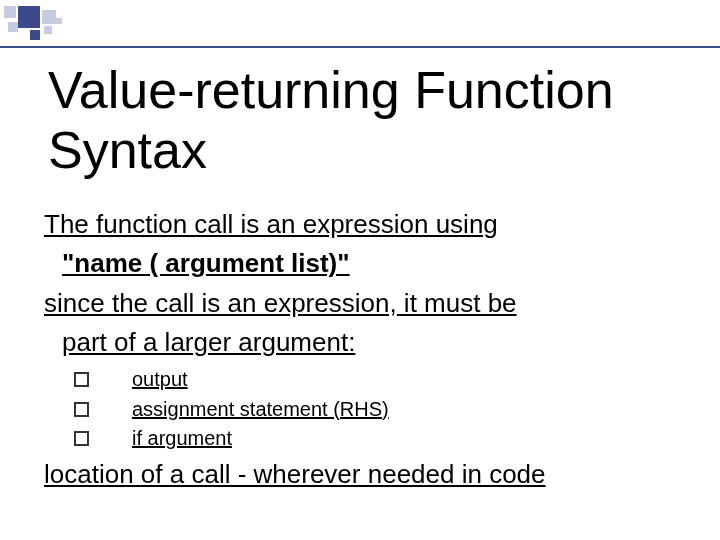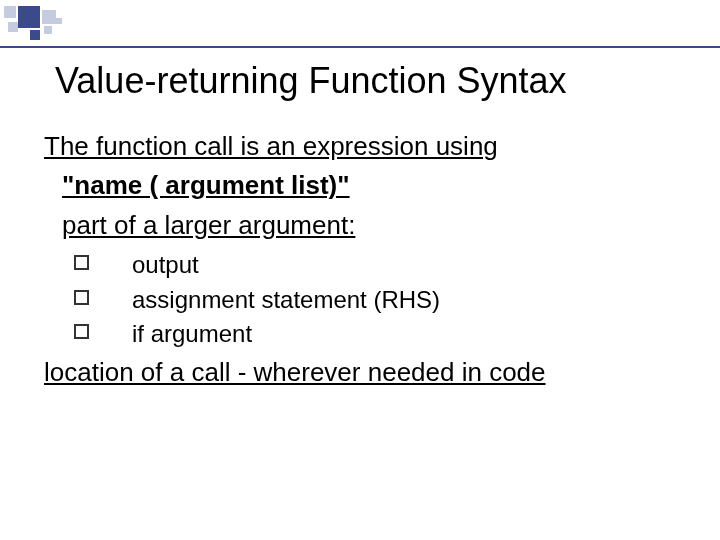--- a/index.html
+++ b/index.html
@@ -38,22 +38,22 @@
     height: 2px;
     background: #3a4a8a;
   }
   .content {
     position: absolute;
     top: 60px;
     left: 44px;
     right: 30px;
   }
   h1 {
-    margin: 0 0 28px 11px;
-    font-size: 36px;
+    margin: 0 0 28px 4px;
+    font-size: 52px;
     font-weight: normal;
     letter-spacing: 0px;
   }
   .body {
     font-size: 26px;
     line-height: 1.28;
   }
   .para {
     margin: 0 0 6px 0;
     text-decoration: underline;
@@ -63,21 +63,22 @@
   }
   .bold { font-weight: bold; }
   ul.checks {
     list-style: none;
     margin: 4px 0 4px 0;
     padding: 0 0 0 30px;
   }
   ul.checks li {
     position: relative;
     padding: 2px 0 2px 58px;
-    font-size: 24px;
+    font-size: 20px;
+    text-decoration: underline;
   }
   ul.checks li .box {
     position: absolute;
     left: 0;
     top: 7px;
     width: 15px;
     height: 15px;
     border: 2px solid #333;
     box-sizing: border-box;
   }
@@ -97,20 +98,21 @@
     <div class="sq" style="left:56px; top:12px; width:6px; height:6px;"></div>
   </div>
   <div class="topline"></div>
 
   <div class="content">
     <h1>Value-returning Function Syntax</h1>
 
     <div class="body">
       <div class="para">The function call is an expression using</div>
       <div class="para indent1 bold">"name  ( argument list)"</div>
+      <div class="para">since the call is an expression, it must be</div>
       <div class="para indent1">part of a larger argument:</div>
 
       <ul class="checks">
         <li>
           <span class="box"></span>
           <span>output</span>
         </li>
         <li>
           <span class="box"></span>
           <span>assignment statement (RHS)</span>

